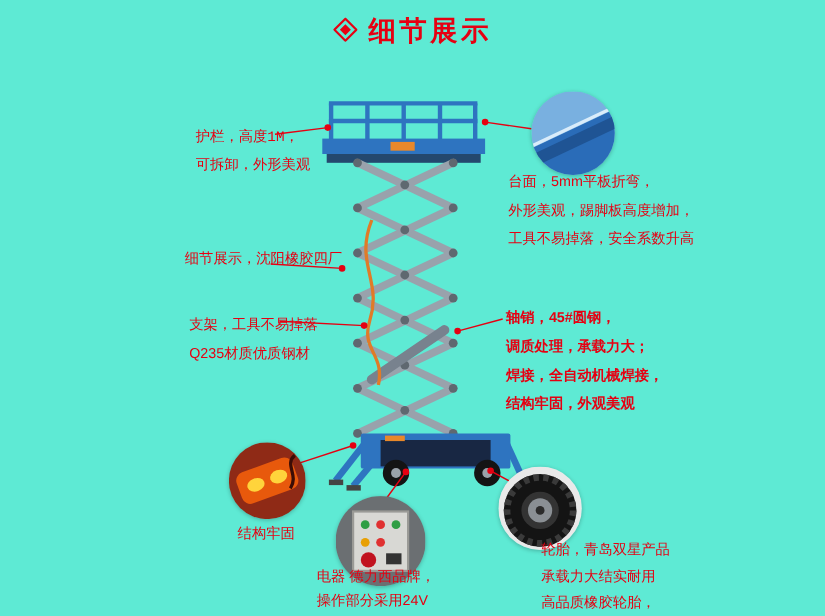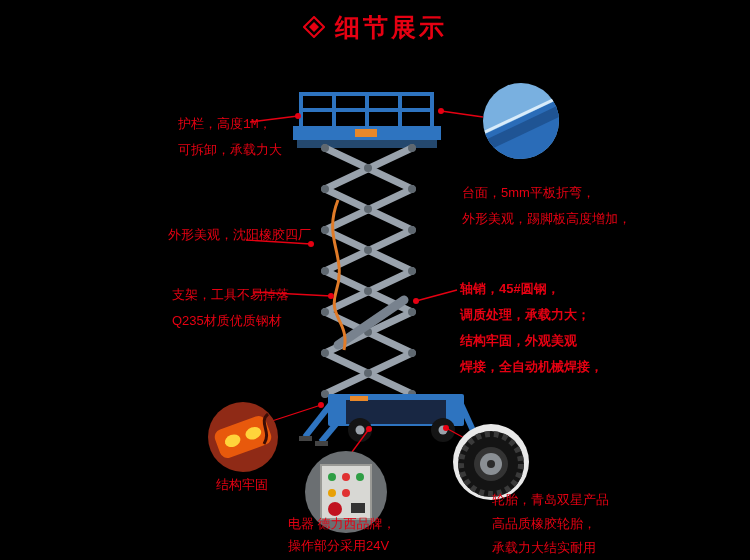--- a/index.html
+++ b/index.html
@@ -1,18 +1,18 @@
 <!DOCTYPE html>
 <html><head>
 <meta charset="utf-8">
 <style>
   * { margin:0; padding:0; box-sizing:border-box; }
   html,body { width:750px; height:560px; }
   body { background:#ffffff; font-family:"Liberation Sans", sans-serif; }
-  .page { position:relative; width:750px; height:560px; background:#000000; overflow:hidden; }
+  .page { position:relative; width:750px; height:560px; background:#5eead4; overflow:hidden; }
 
   .title-bar { position:absolute; top:10px; left:0; width:100%; height:34px;
                display:flex; justify-content:center; align-items:center; gap:10px; }
   .title-text { color:#e60012; font-size:25px; font-weight:bold; letter-spacing:3px; }
 
   svg.layer { position:absolute; left:0; top:0; }
 
   .note { position:absolute; color:#e60012; font-size:13px; line-height:26px;
           white-space:nowrap; z-index:3; }
   .note div { white-space:nowrap; }
@@ -173,55 +173,56 @@
       <circle cx="38" cy="40" r="33" fill="#141414"></circle>
       <circle cx="38" cy="40" r="30" fill="none" stroke="#3a3a3a" stroke-width="6" stroke-dasharray="5 4"></circle>
       <circle cx="38" cy="40" r="17" fill="#333333"></circle>
       <circle cx="38" cy="40" r="11" fill="#8a8f94"></circle>
       <circle cx="38" cy="40" r="4" fill="#2b2b2b"></circle>
     </svg>
   </div>
 
   <div class="note" style="left:178px; top:112px;font-family:Liberation Mono, monospace;">
     <div>护栏，高度1M，</div>
-    <div>可拆卸，承载力大</div>
-  </div>
-
-  <div class="note" style="left:462px; top:152px;margin-top:28px;">
+    <div>可拆卸，外形美观</div>
+  </div>
+
+  <div class="note" style="left:462px; top:152px;">
     <div>台面，5mm平板折弯，</div>
     <div>外形美观，踢脚板高度增加，</div>
+    <div>工具不易掉落，安全系数升高</div>
   </div>
 
   <div class="note" style="left:168px; top:222px;">
-    <div>外形美观，沈阳橡胶四厂</div>
+    <div>细节展示，沈阳橡胶四厂</div>
   </div>
 
   <div class="note" style="left:172px; top:282px;">
     <div>支架，工具不易掉落</div>
     <div>Q235材质优质钢材</div>
   </div>
 
   <div class="note" style="left:460px; top:276px;font-weight:bold;">
     <div>轴销，45#圆钢，</div>
     <div>调质处理，承载力大；</div>
+    <div>焊接，全自动机械焊接，</div>
     <div>结构牢固，外观美观</div>
-    <div>焊接，全自动机械焊接，</div>
   </div>
 
   <div class="note" style="left:216px; top:472px;">
     <div>结构牢固</div>
   </div>
 
   <div class="note" style="left:288px; top:535px; line-height:22px;">
     <div style="position:relative; top:-22px;">
       <div>电器 德力西品牌，</div>
       <div>操作部分采用24V</div>
       <div>安全电压，使用方便</div>
     </div>
   </div>
 
   <div class="note" style="left:492px; top:488px; line-height:24px;">
     <div>轮胎，青岛双星产品</div>
+    <div>承载力大结实耐用</div>
     <div>高品质橡胶轮胎，</div>
-    <div>承载力大结实耐用</div>
   </div>
 
 </div>
 
 </body></html>

